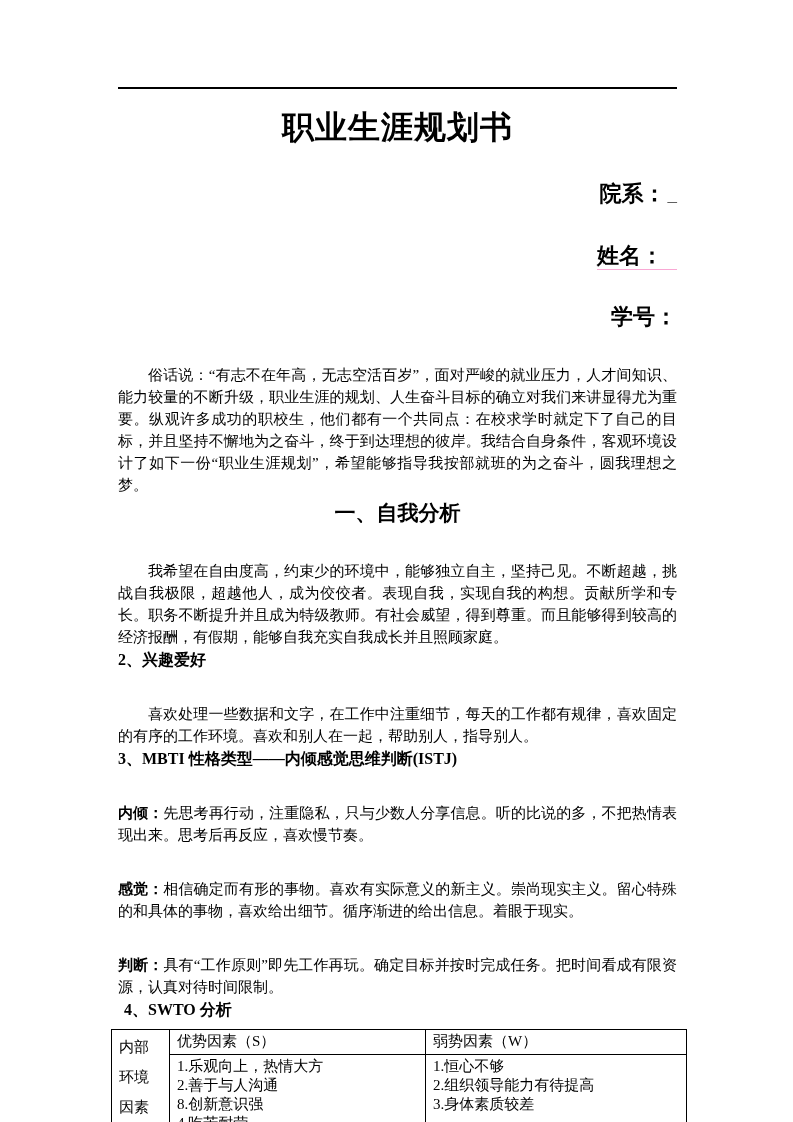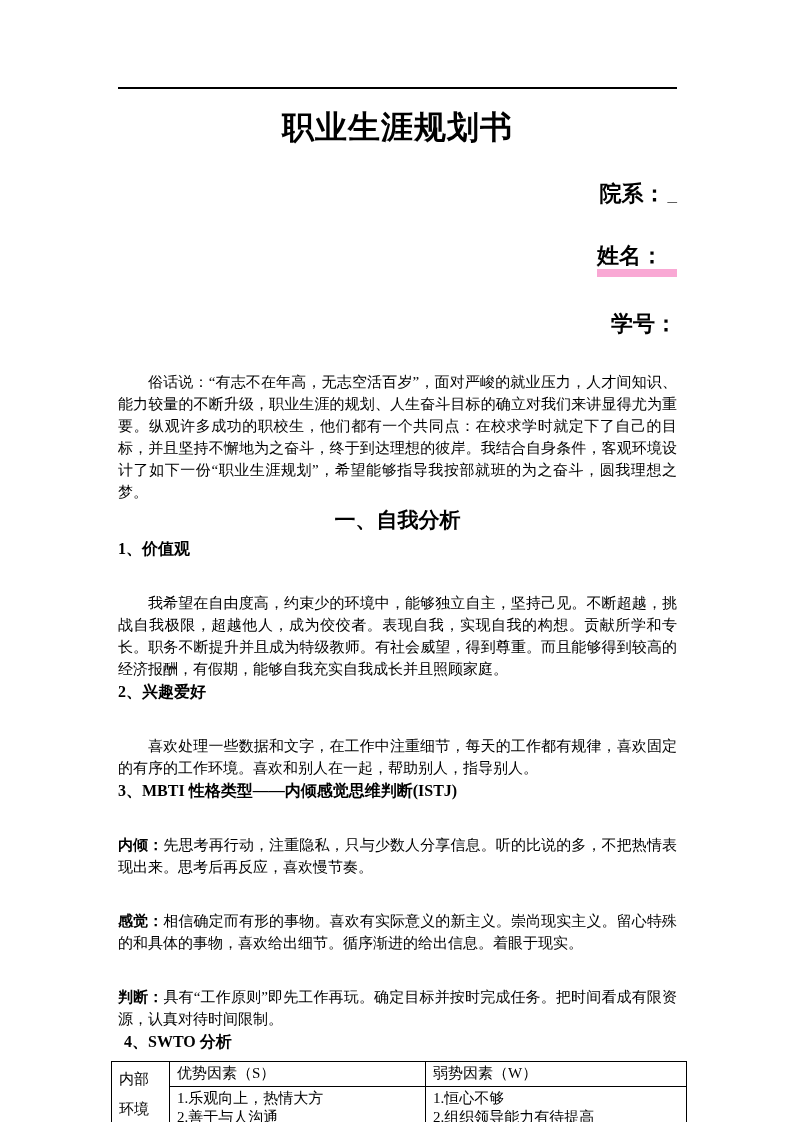--- a/index.html
+++ b/index.html
@@ -34,21 +34,21 @@
   .fields { margin-top: 24px; text-align: right; }
   .field {
     font-family: "Liberation Sans", "DejaVu Sans", sans-serif;
     font-weight: bold;
     font-size: 22px;
     line-height: 26px;
     margin-bottom: 34px;
   }
   .field .u-label {
     display: inline-block;
-    border-bottom: 8px solid #f9a8d4;
+    border-bottom: 1px solid #f9a8d4;
     padding-right: 14px;
   }
   .field .dept-value {
     font-size: 17px;
     margin-left: 2px;
   }
   .body-text {
     font-size: 15px;
     line-height: 22px;
     text-align: justify;
@@ -107,21 +107,20 @@
       </div>
       <div class="field">
         <span>学号：</span>
       </div>
     </div>
 
     <p class="body-text indent intro">俗话说：“有志不在年高，无志空活百岁”，面对严峻的就业压力，人才间知识、能力较量的不断升级，职业生涯的规划、人生奋斗目标的确立对我们来讲显得尤为重要。纵观许多成功的职校生，他们都有一个共同点：在校求学时就定下了自己的目标，并且坚持不懈地为之奋斗，终于到达理想的彼岸。我结合自身条件，客观环境设计了如下一份“职业生涯规划”，希望能够指导我按部就班的为之奋斗，圆我理想之梦。</p>
 
     <div class="h1">一、自我分析</div>
 
-    <div class="h2">1、价值观</div>
     <p class="body-text indent">我希望在自由度高，约束少的环境中，能够独立自主，坚持己见。不断超越，挑战自我极限，超越他人，成为佼佼者。表现自我，实现自我的构想。贡献所学和专长。职务不断提升并且成为特级教师。有社会威望，得到尊重。而且能够得到较高的经济报酬，有假期，能够自我充实自我成长并且照顾家庭。</p>
 
     <div class="h2">2、兴趣爱好</div>
     <p class="body-text indent">喜欢处理一些数据和文字，在工作中注重细节，每天的工作都有规律，喜欢固定的有序的工作环境。喜欢和别人在一起，帮助别人，指导别人。</p>
 
     <div class="h2">3、MBTI 性格类型——内倾感觉思维判断(ISTJ)</div>
 
     <p class="body-text"><span class="trait-label">内倾：</span><span>先思考再行动，注重隐私，只与少数人分享信息。听的比说的多，不把热情表现出来。思考后再反应，喜欢慢节奏。</span></p>
 
     <p class="body-text"><span class="trait-label">感觉：</span><span>相信确定而有形的事物。喜欢有实际意义的新主义。崇尚现实主义。留心特殊的和具体的事物，喜欢给出细节。循序渐进的给出信息。着眼于现实。</span></p>

